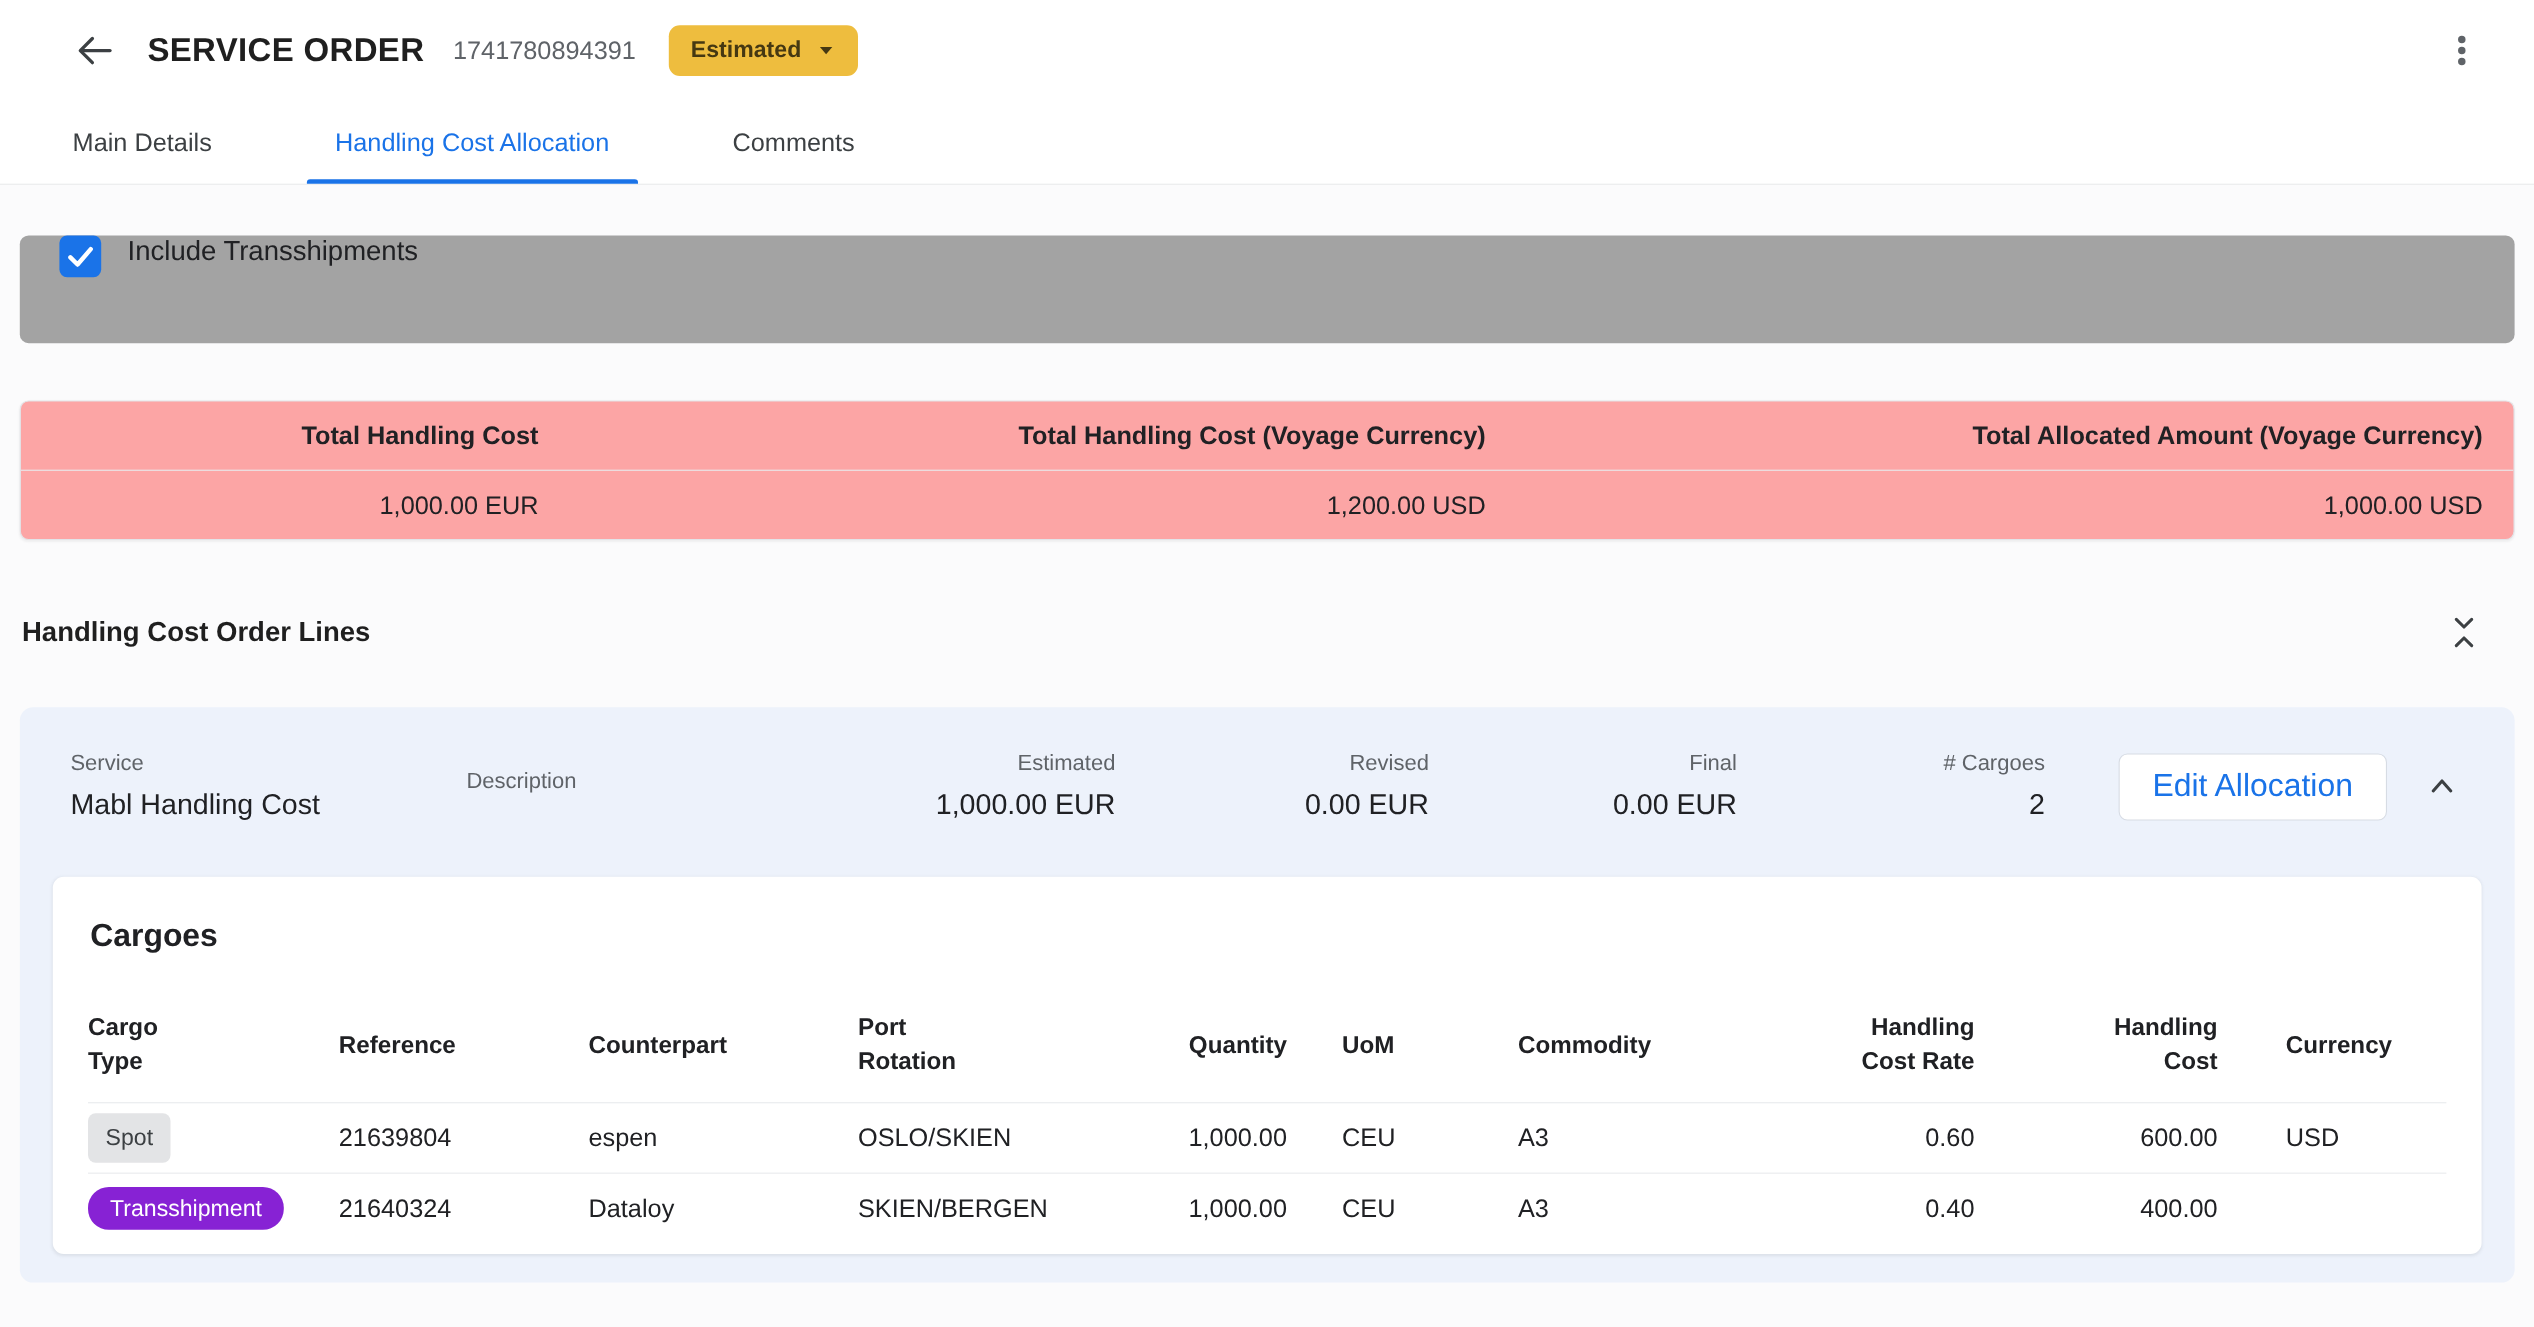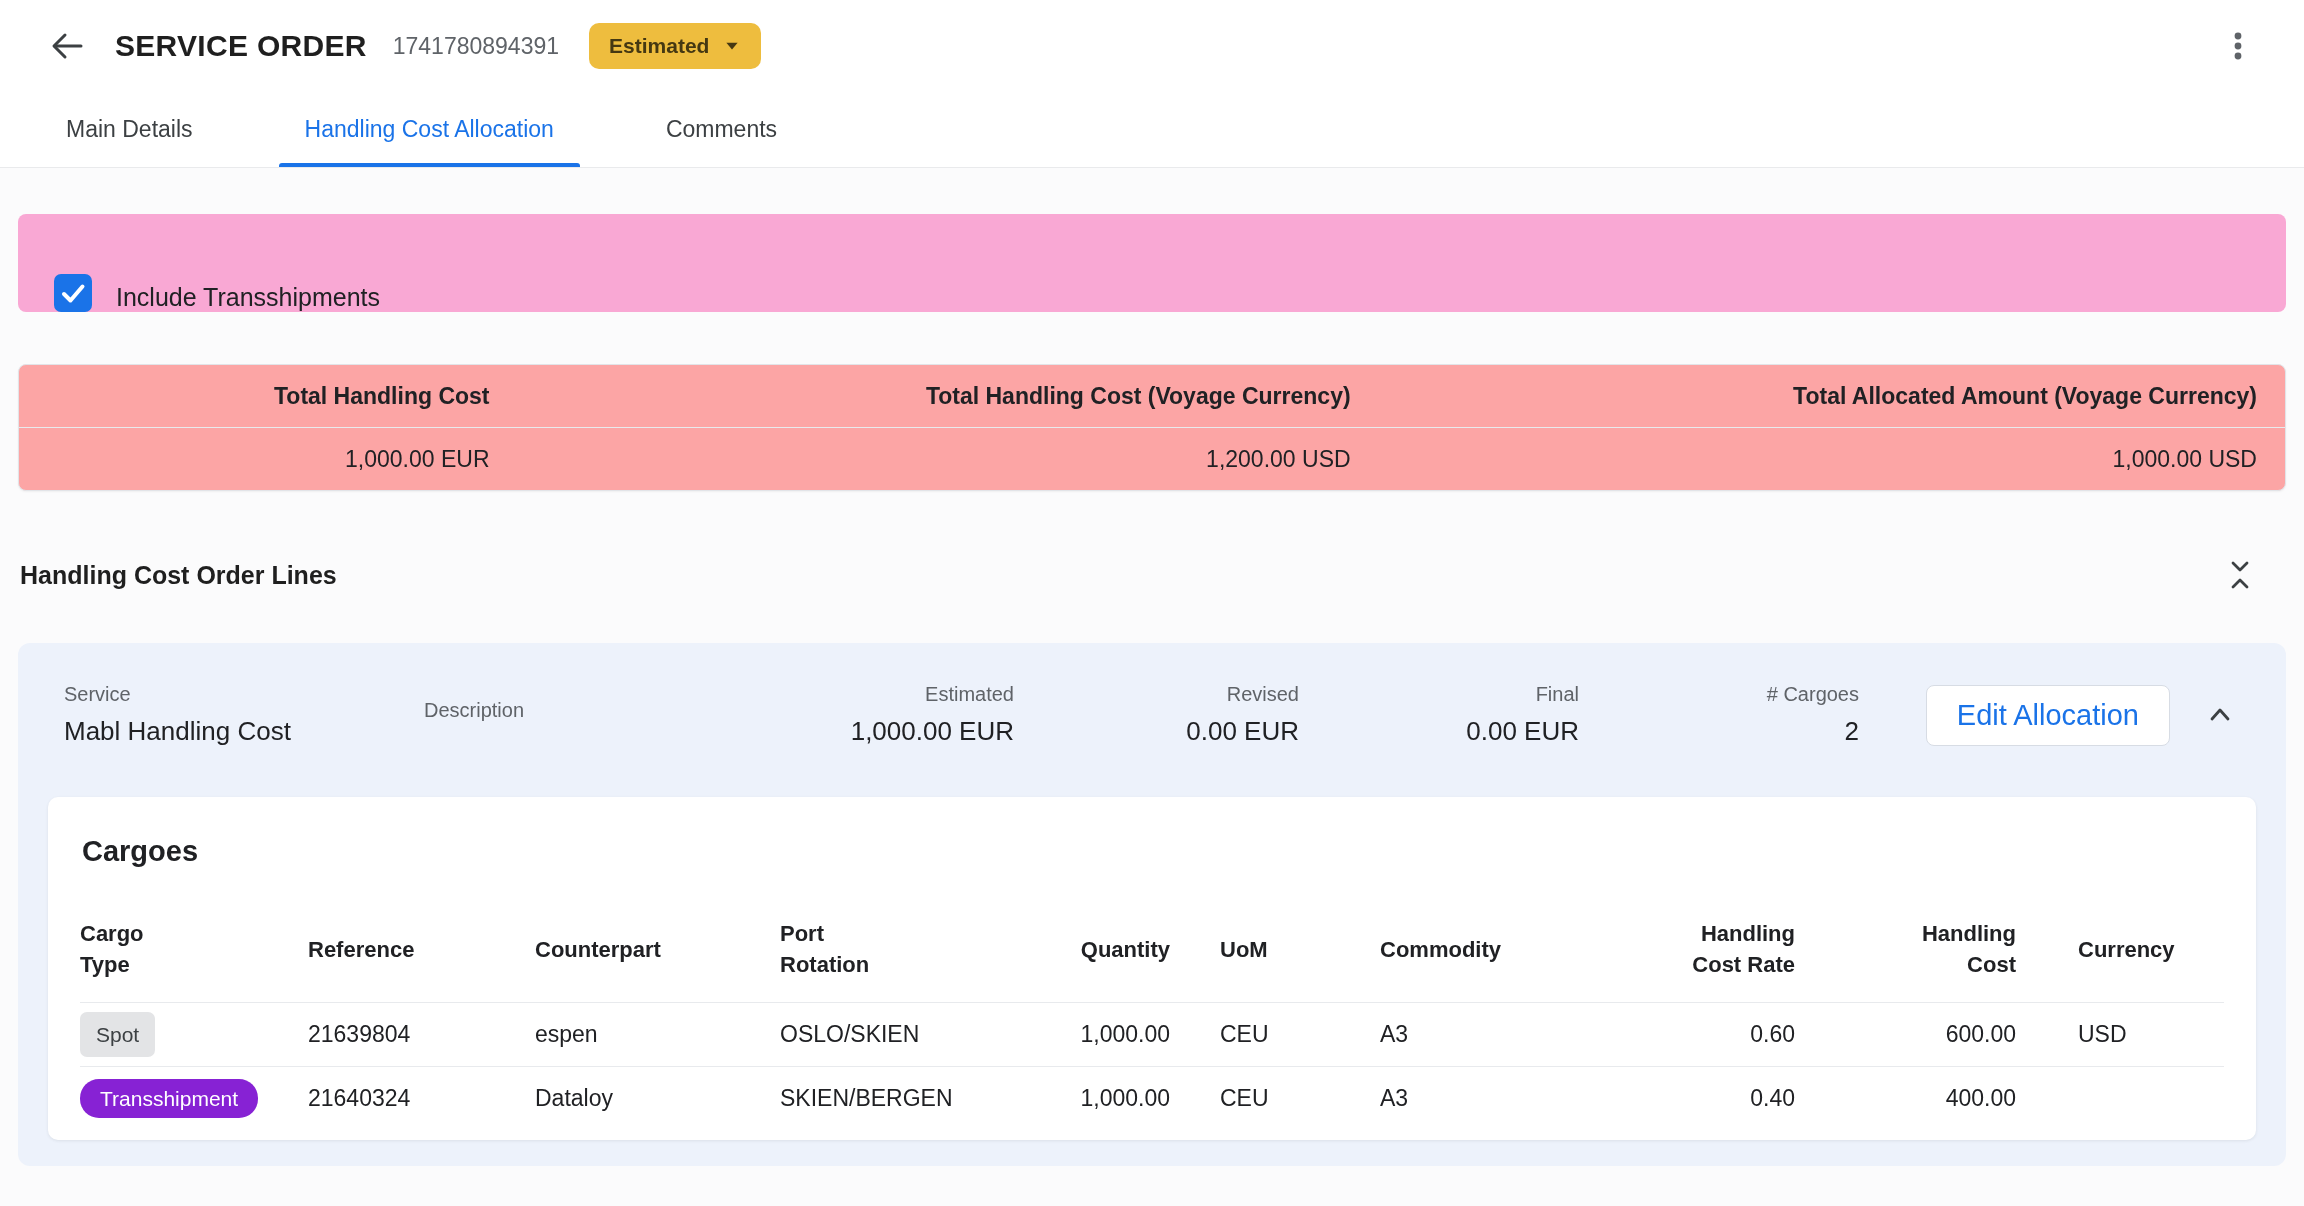--- a/index.html
+++ b/index.html
@@ -10,21 +10,21 @@
     color: #202124;
     overflow: hidden;
   }
 
   
   .app-header {
     height: 92px;
     background: #ffffff;
     display: flex;
     align-items: center;
-    padding: 0 44px 0 45px;
+    padding: 0 44px 0 64px;
   }
   .back-btn {
     width: 44px; height: 44px;
     display: flex; align-items: center; justify-content: center;
     cursor: pointer; border-radius: 50%;
   }
   .page-title {
     font-size: 30px; font-weight: 700; letter-spacing: 0.3px;
     margin-left: 26px; color: #1f1f1f;
   }
@@ -76,25 +76,25 @@
     height: 4px;
     background: #1a73e8;
     border-radius: 3px 3px 0 0;
   }
 
   .content { padding: 0 18px; }
 
   
   .filter-panel {
     margin-top: 46px;
-    background: #f9a8d4;
+    background: #a3a3a3;
     border-radius: 8px;
     height: 98px;
     display: flex;
-    align-items: flex-end;
+    align-items: flex-start;
     padding: 0 36px;
   }
   .checkbox {
     width: 38px; height: 38px;
     background: #1a73e8;
     border-radius: 7px;
     display: flex; align-items: center; justify-content: center;
     cursor: pointer;
     flex: none;
   }

